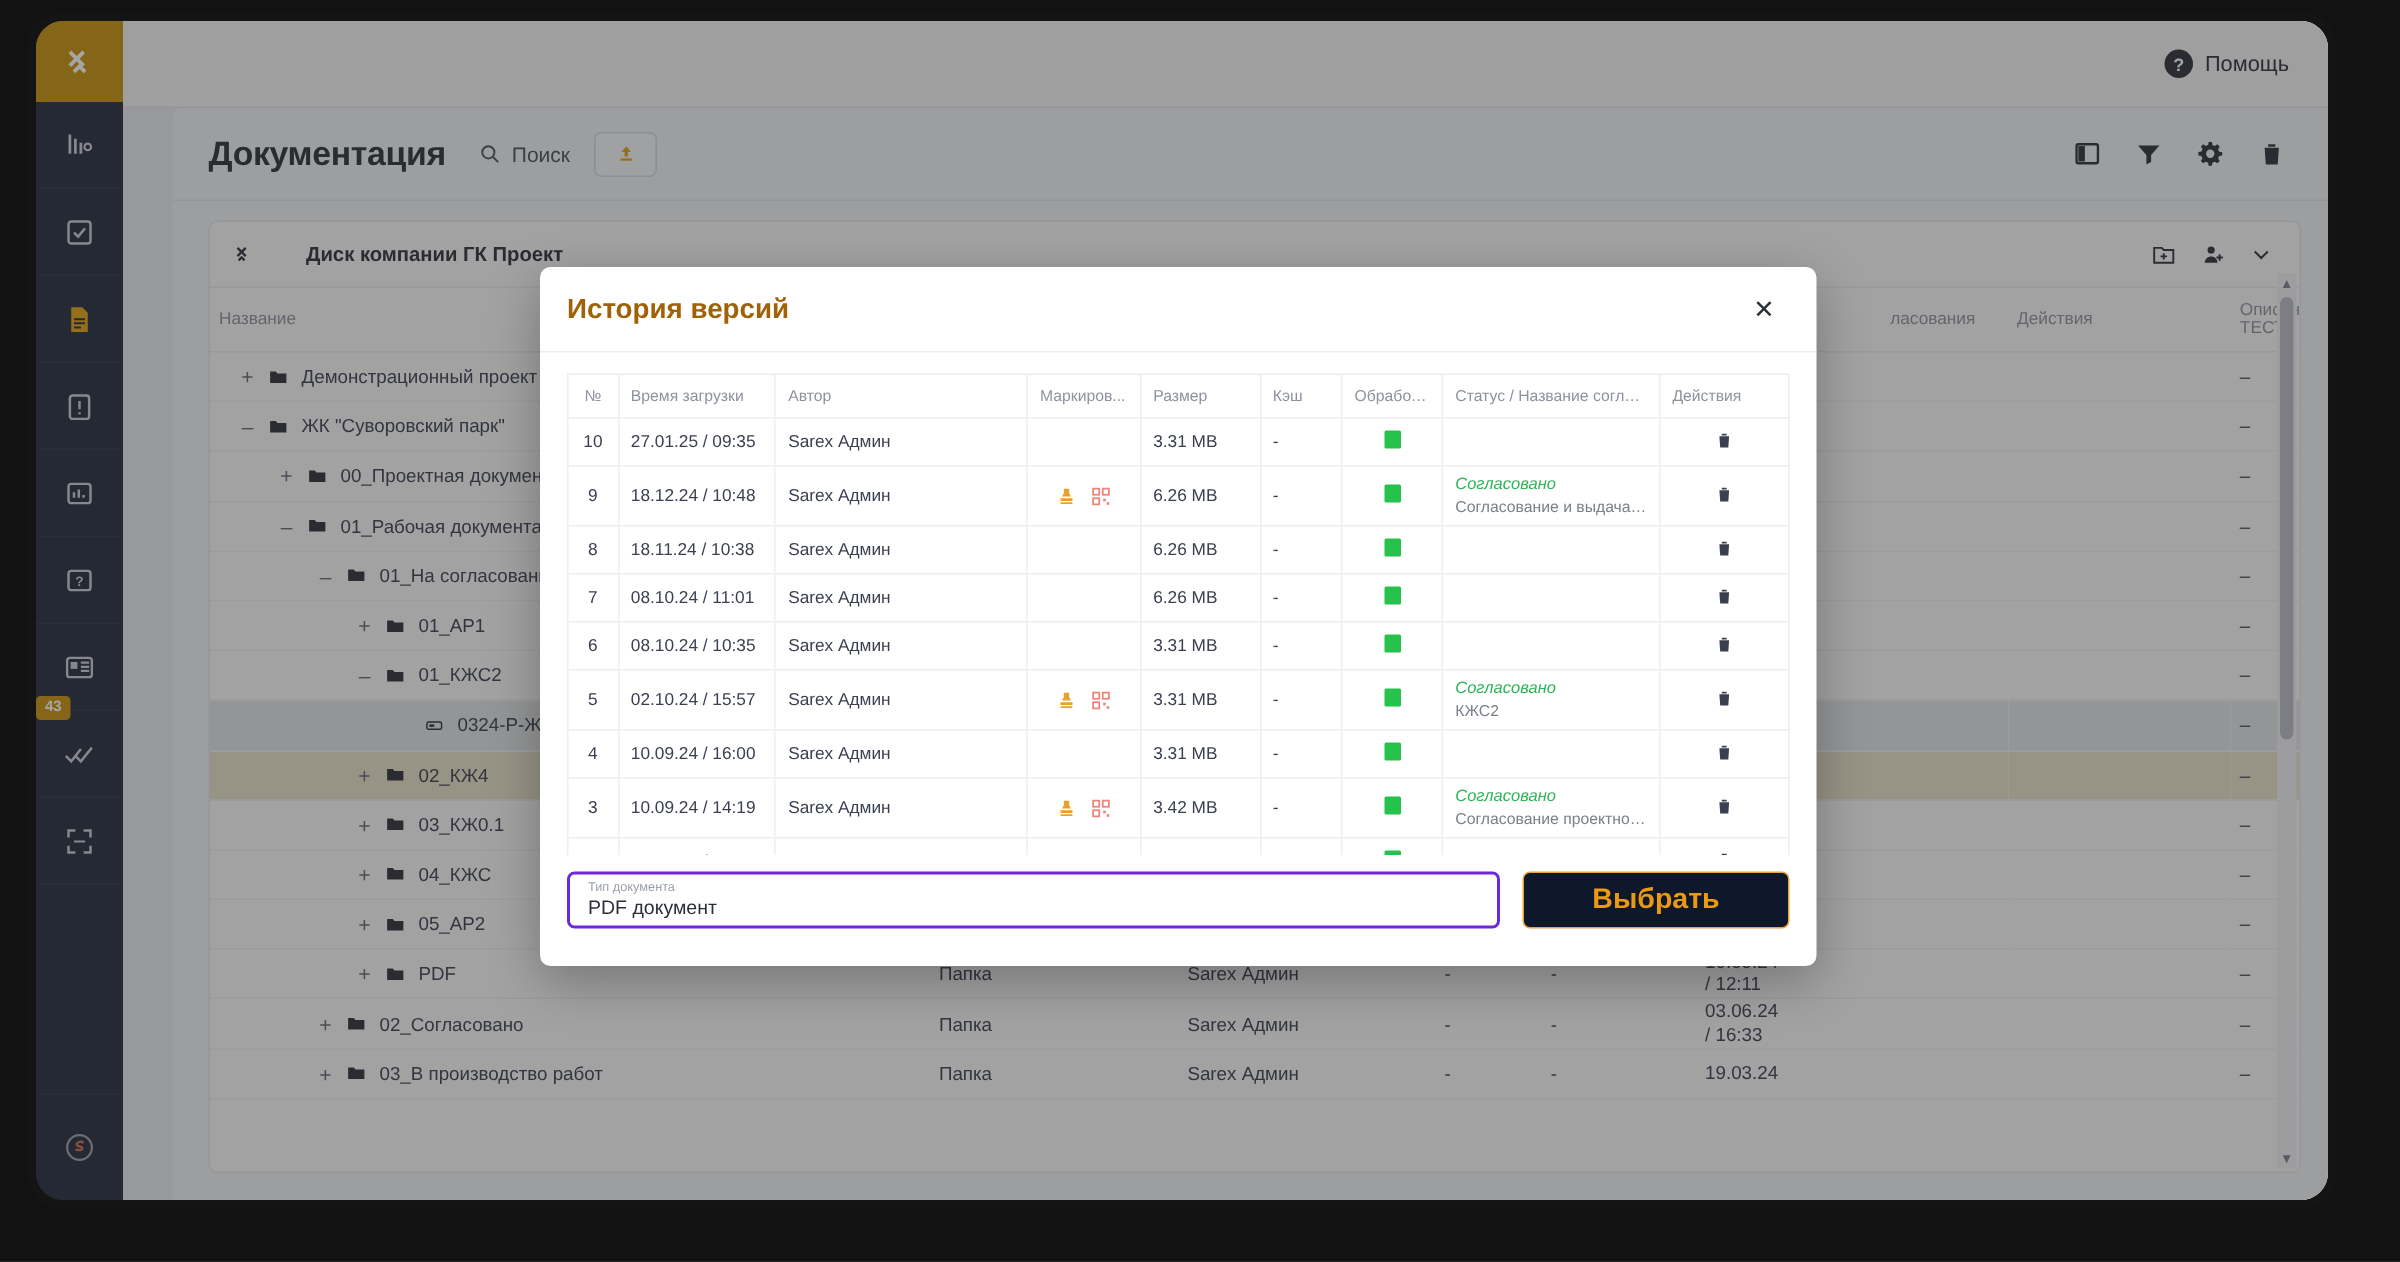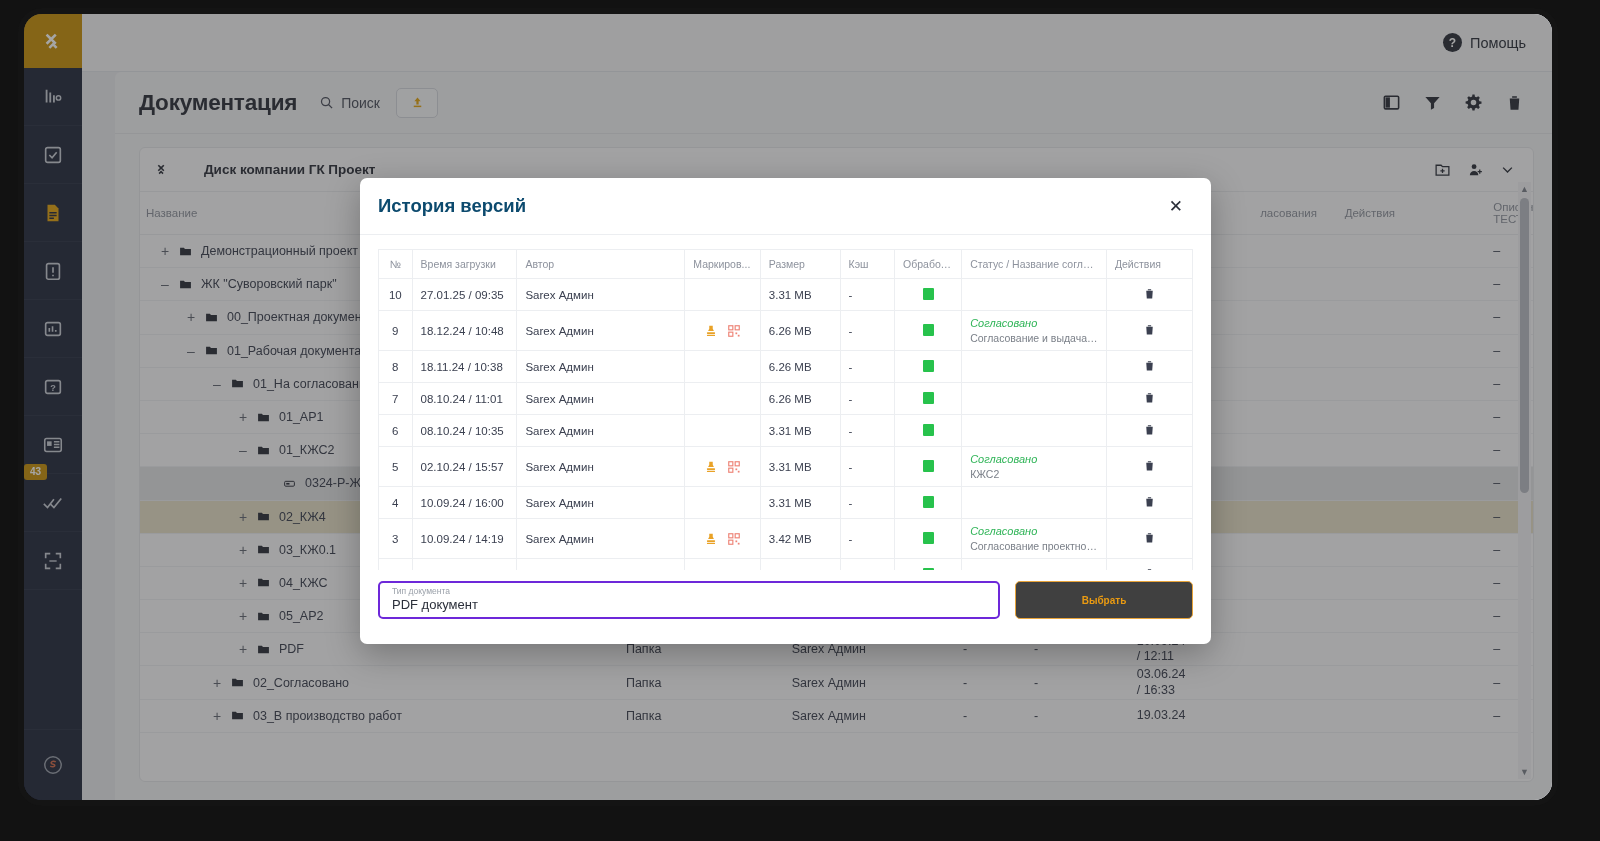--- a/index.html
+++ b/index.html
@@ -160,21 +160,21 @@
     background: #fff; border-radius: 7px;
     z-index: 50;
     box-shadow: 0 10px 34px rgba(0,0,0,0.28);
     display: flex; flex-direction: column;
   }
   .modal-head {
     height: 57px; display: flex; align-items: center;
     padding: 0 22px 0 18px;
     border-bottom: 1px solid #eceef1;
   }
-  .modal-title { font-size: 18.5px; font-weight: bold; color: #0c4a6e; }
+  .modal-title { font-size: 18.5px; font-weight: bold; color: #a16207; }
   .modal-close {
     margin-left: auto; font-size: 17px; color: #2b2f3a; line-height: 1;
     padding: 4px 6px;
   }
   .modal-body { flex: 1; padding: 14px 18px 0 18px; overflow: hidden; }
 
   table.vers { width: 100%; border-collapse: collapse; table-layout: fixed; }
   table.vers th {
     font-size: 10.5px; font-weight: normal; color: #8d929d;
     text-align: left; padding: 8px 8px; height: 29px;
@@ -200,22 +200,22 @@
   }
   .doc-type {
     flex: 1; height: 38px; border: 2px solid #6d28d9; border-radius: 5px;
     padding: 3px 12px; display: flex; flex-direction: column; justify-content: center;
   }
   .doc-type .lbl { font-size: 8.5px; color: #9aa0a9; line-height: 1.2; }
   .doc-type .val { font-size: 13px; color: #2b2f3a; line-height: 1.3; }
   .select-btn {
     width: 178px; height: 38px;
     border: 1px solid #e8a43a; border-radius: 5px;
-    background: #404040; color: #e99a12;
-    font-size: 10px; font-weight: bold;
+    background: #0f172a; color: #e99a12;
+    font-size: 19px; font-weight: bold;
     display: flex; align-items: center; justify-content: center;
   }
 </style>
 </head>
 <body>
 
 <div class="screen">
 <div class="device">
 
   <div class="rail">

